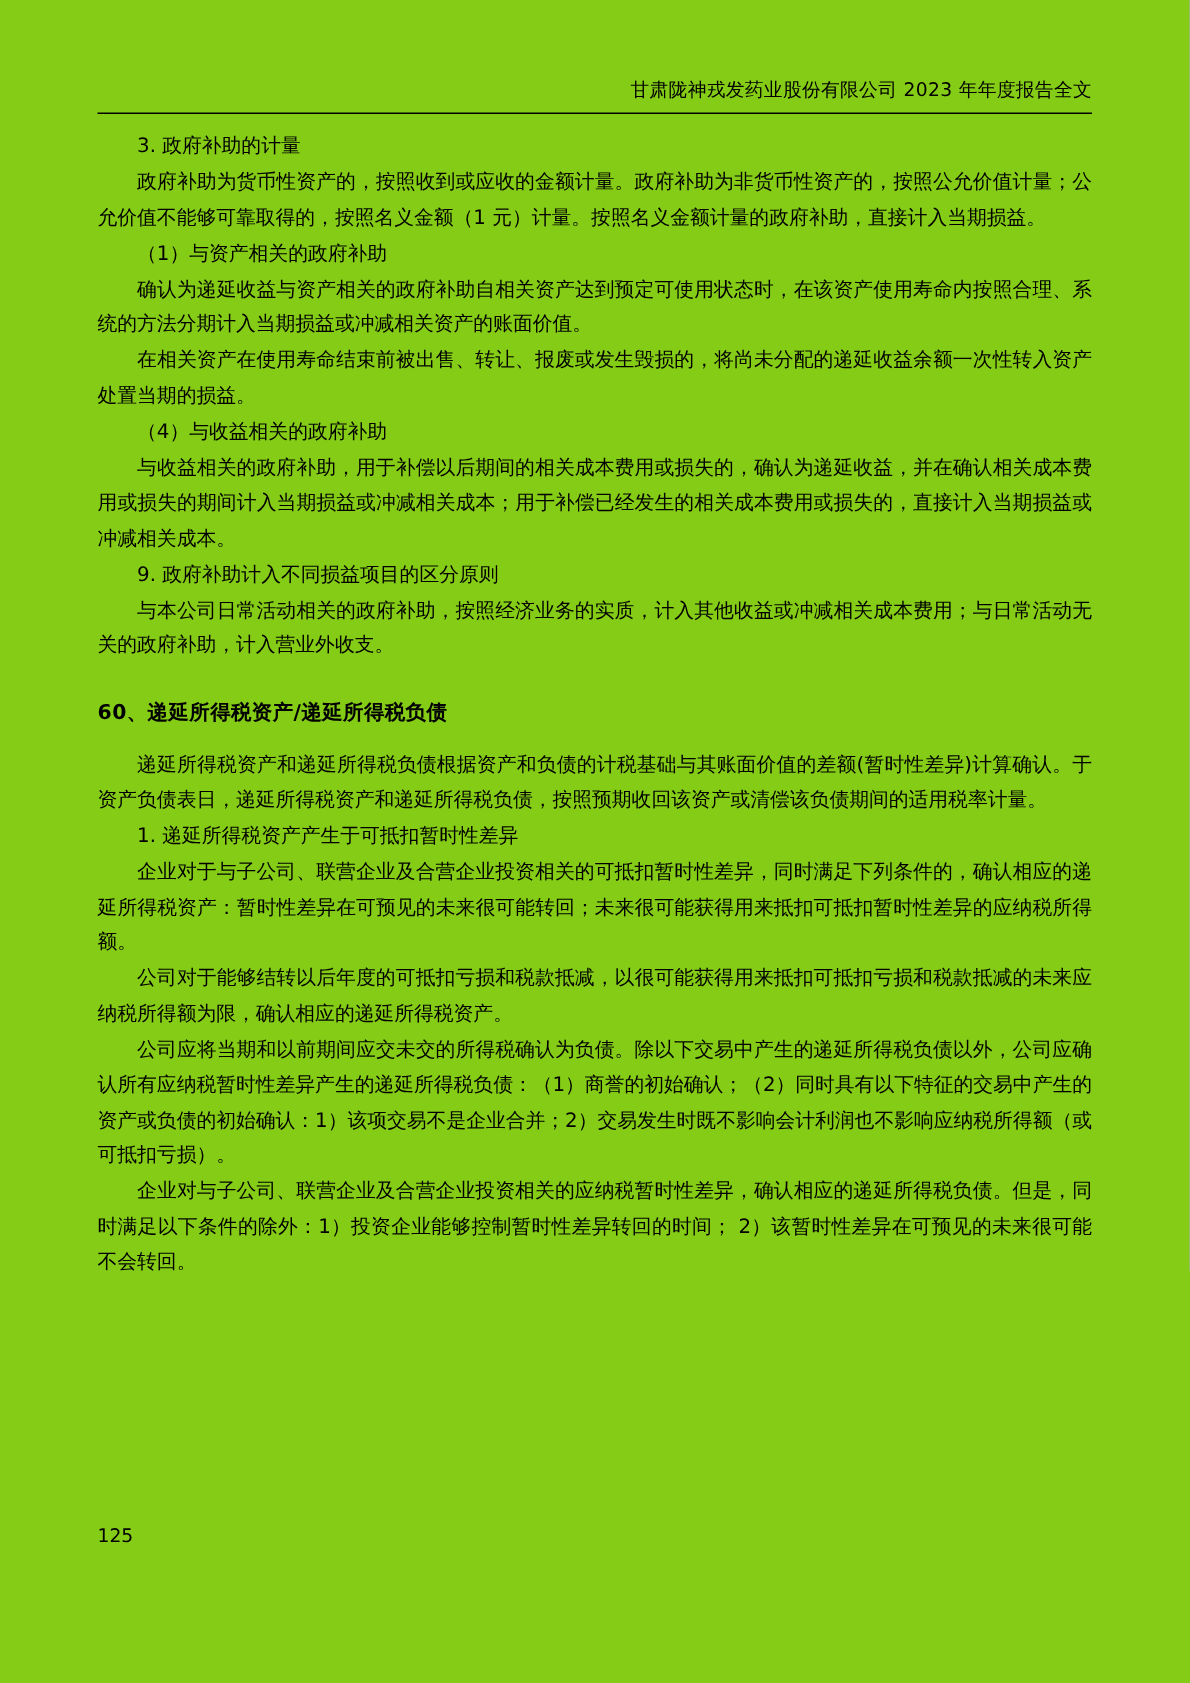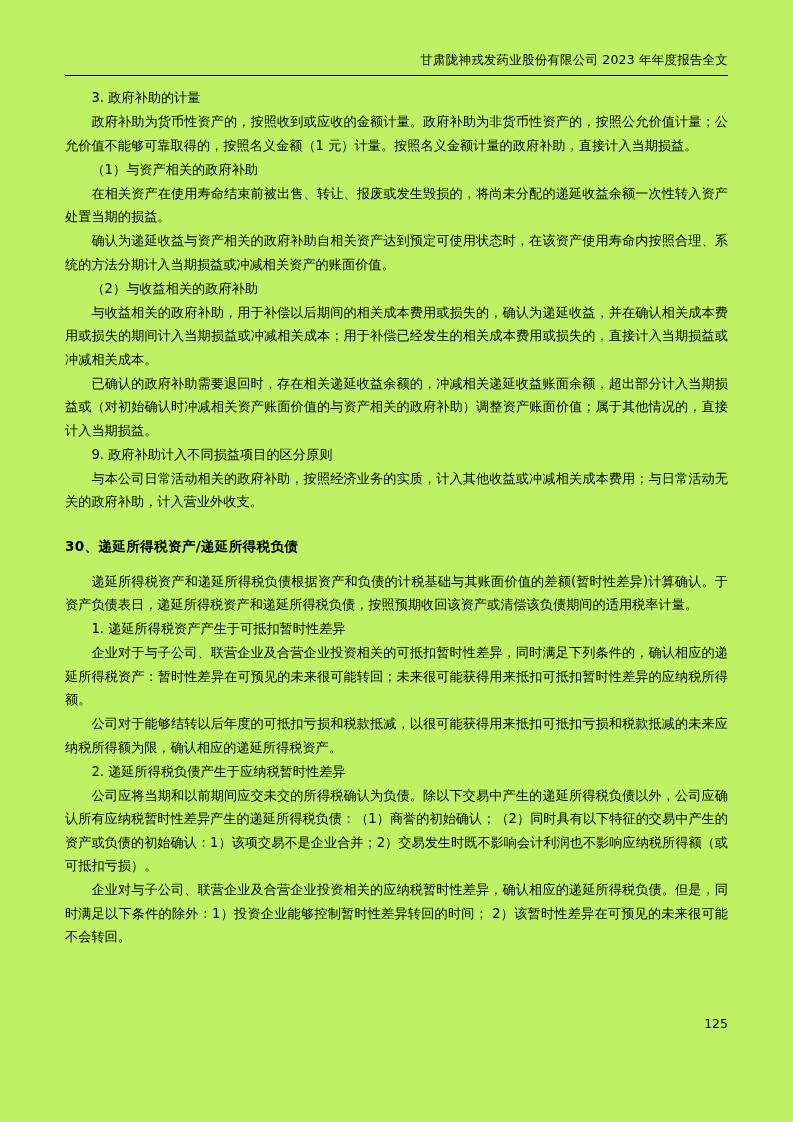--- a/index.html
+++ b/index.html
@@ -8,21 +8,21 @@
     background: #b0b0b0;
   }
   body {
     font-family: "DejaVu Sans", "Liberation Sans", sans-serif;
   }
   .page {
     position: relative;
     width: 793px;
     height: 1122px;
     margin: 0 auto;
-    background: #bef264;
+    background: #84cc16;
     box-sizing: border-box;
     overflow: hidden;
   }
   .page-inner {
     position: absolute;
     left: 65px;
     top: 52px;
     width: 663px;
   }
   .header {
@@ -57,56 +57,54 @@
     font-size: 13.6px;
     margin: 20px 0 12px 0;
     text-indent: 0;
     letter-spacing: 0.3px;
   }
   .footer {
     position: absolute;
     left: 65px;
     top: 1016px;
     width: 663px;
-    text-align: right;
+    text-align: left;
     font-size: 12.5px;
     color: #000;
   }
 </style>
 </head>
 <body>
 
 <div class="page">
   <div class="page-inner">
 
     <div class="header">
       <span>甘肃陇神戎发药业股份有限公司 2023 年年度报告全文</span>
     </div>
     <div class="header-rule"></div>
 
     <div class="content">
 
       <p class="p-indent">3. 政府补助的计量</p>
       <p class="p-indent">政府补助为货币性资产的，按照收到或应收的金额计量。政府补助为非货币性资产的，按照公允价值计量；公允价值不能够可靠取得的，按照名义金额（1 元）计量。按照名义金额计量的政府补助，直接计入当期损益。</p>
       <p class="p-indent">（1）与资产相关的政府补助</p>
+      <p class="p-indent">确认为递延收益与资产相关的政府补助自相关资产达到预定可使用状态时，在该资产使用寿命内按照合理、系统的方法分期计入当期损益或冲减相关资产的账面价值。</p>
       <p class="p-indent">在相关资产在使用寿命结束前被出售、转让、报废或发生毁损的，将尚未分配的递延收益余额一次性转入资产处置当期的损益。</p>
-      <p class="p-indent">确认为递延收益与资产相关的政府补助自相关资产达到预定可使用状态时，在该资产使用寿命内按照合理、系统的方法分期计入当期损益或冲减相关资产的账面价值。</p>
-      <p class="p-indent">（2）与收益相关的政府补助</p>
+      <p class="p-indent">（4）与收益相关的政府补助</p>
       <p class="p-indent">与收益相关的政府补助，用于补偿以后期间的相关成本费用或损失的，确认为递延收益，并在确认相关成本费用或损失的期间计入当期损益或冲减相关成本；用于补偿已经发生的相关成本费用或损失的，直接计入当期损益或冲减相关成本。</p>
-      <p class="p-indent">已确认的政府补助需要退回时，存在相关递延收益余额的，冲减相关递延收益账面余额，超出部分计入当期损益或（对初始确认时冲减相关资产账面价值的与资产相关的政府补助）调整资产账面价值；属于其他情况的，直接计入当期损益。</p>
       <p class="p-indent">9. 政府补助计入不同损益项目的区分原则</p>
       <p class="p-indent">与本公司日常活动相关的政府补助，按照经济业务的实质，计入其他收益或冲减相关成本费用；与日常活动无关的政府补助，计入营业外收支。</p>
 
-      <h2 class="section-title">30、递延所得税资产/递延所得税负债</h2>
+      <h2 class="section-title">60、递延所得税资产/递延所得税负债</h2>
 
       <p class="p-indent">递延所得税资产和递延所得税负债根据资产和负债的计税基础与其账面价值的差额(暂时性差异)计算确认。于资产负债表日，递延所得税资产和递延所得税负债，按照预期收回该资产或清偿该负债期间的适用税率计量。</p>
       <p class="p-indent">1. 递延所得税资产产生于可抵扣暂时性差异</p>
       <p class="p-indent">企业对于与子公司、联营企业及合营企业投资相关的可抵扣暂时性差异，同时满足下列条件的，确认相应的递延所得税资产：暂时性差异在可预见的未来很可能转回；未来很可能获得用来抵扣可抵扣暂时性差异的应纳税所得额。</p>
       <p class="p-indent">公司对于能够结转以后年度的可抵扣亏损和税款抵减，以很可能获得用来抵扣可抵扣亏损和税款抵减的未来应纳税所得额为限，确认相应的递延所得税资产。</p>
-      <p class="p-indent">2. 递延所得税负债产生于应纳税暂时性差异</p>
       <p class="p-indent">公司应将当期和以前期间应交未交的所得税确认为负债。除以下交易中产生的递延所得税负债以外，公司应确认所有应纳税暂时性差异产生的递延所得税负债：（1）商誉的初始确认；（2）同时具有以下特征的交易中产生的资产或负债的初始确认：1）该项交易不是企业合并；2）交易发生时既不影响会计利润也不影响应纳税所得额（或可抵扣亏损）。</p>
       <p class="p-indent">企业对与子公司、联营企业及合营企业投资相关的应纳税暂时性差异，确认相应的递延所得税负债。但是，同时满足以下条件的除外：1）投资企业能够控制暂时性差异转回的时间； 2）该暂时性差异在可预见的未来很可能不会转回。</p>
 
     </div>
   </div>
 
   <div class="footer">
     <span>125</span>
   </div>
 </div>

